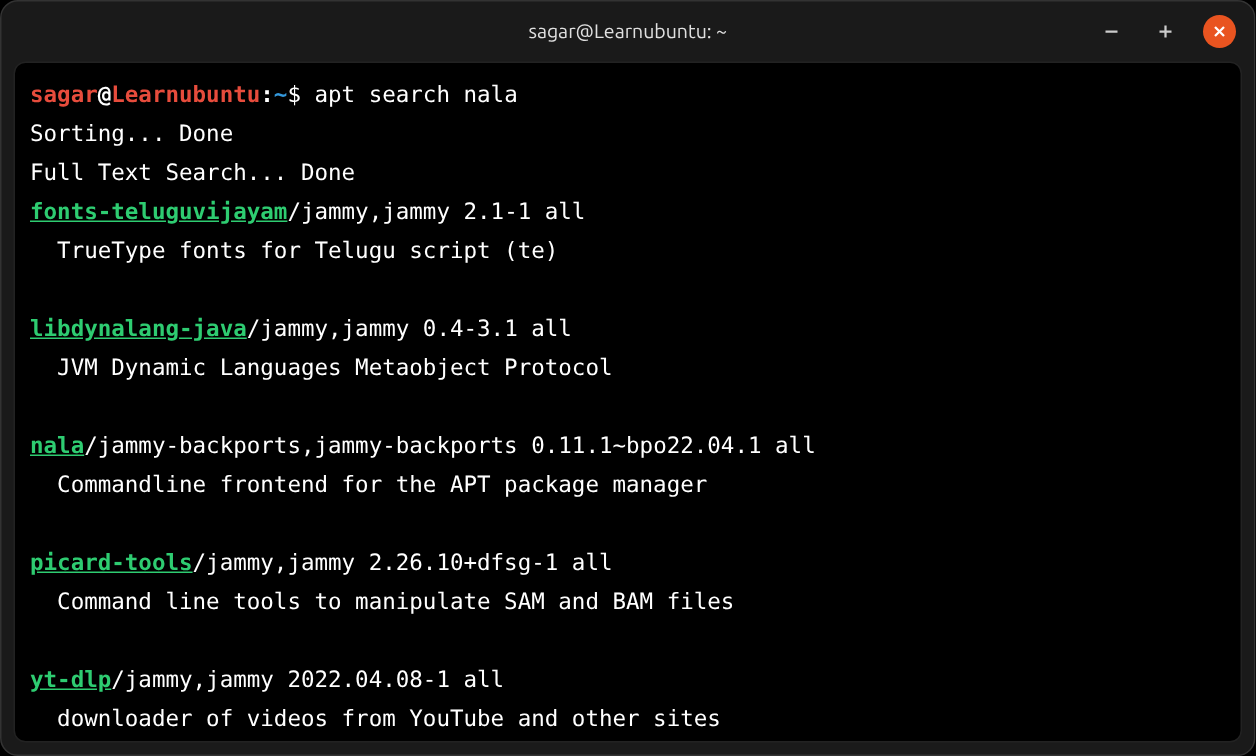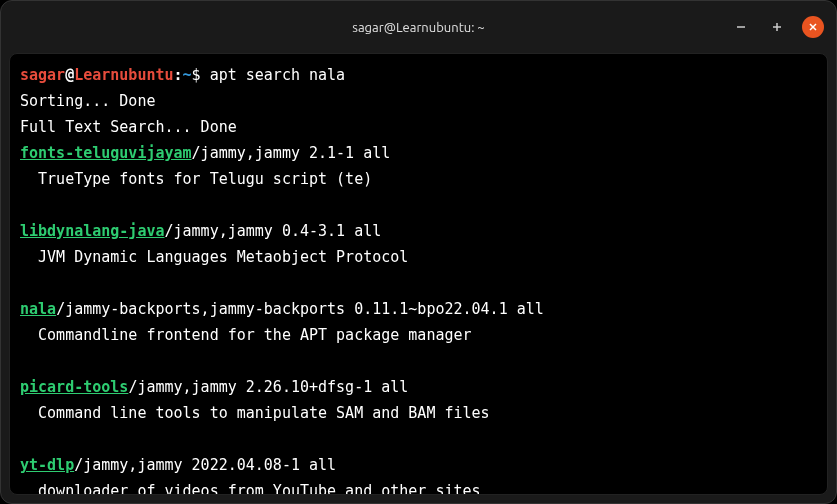--- a/index.html
+++ b/index.html
@@ -17,21 +17,21 @@
     .window {
       width: 100%;
       height: 100%;
       background: #1a1a1a;
       border-radius: 12px;
       display: flex;
       flex-direction: column;
       border: 1px solid #333;
     }
     .titlebar {
-      height: 52px;
+      height: 40px;
       display: flex;
       align-items: center;
       justify-content: center;
       position: relative;
       color: #e0e0e0;
       font-size: 13px;
       font-family: 'Ubuntu', 'DejaVu Sans', sans-serif;
     }
     .window-controls {
       position: absolute;

